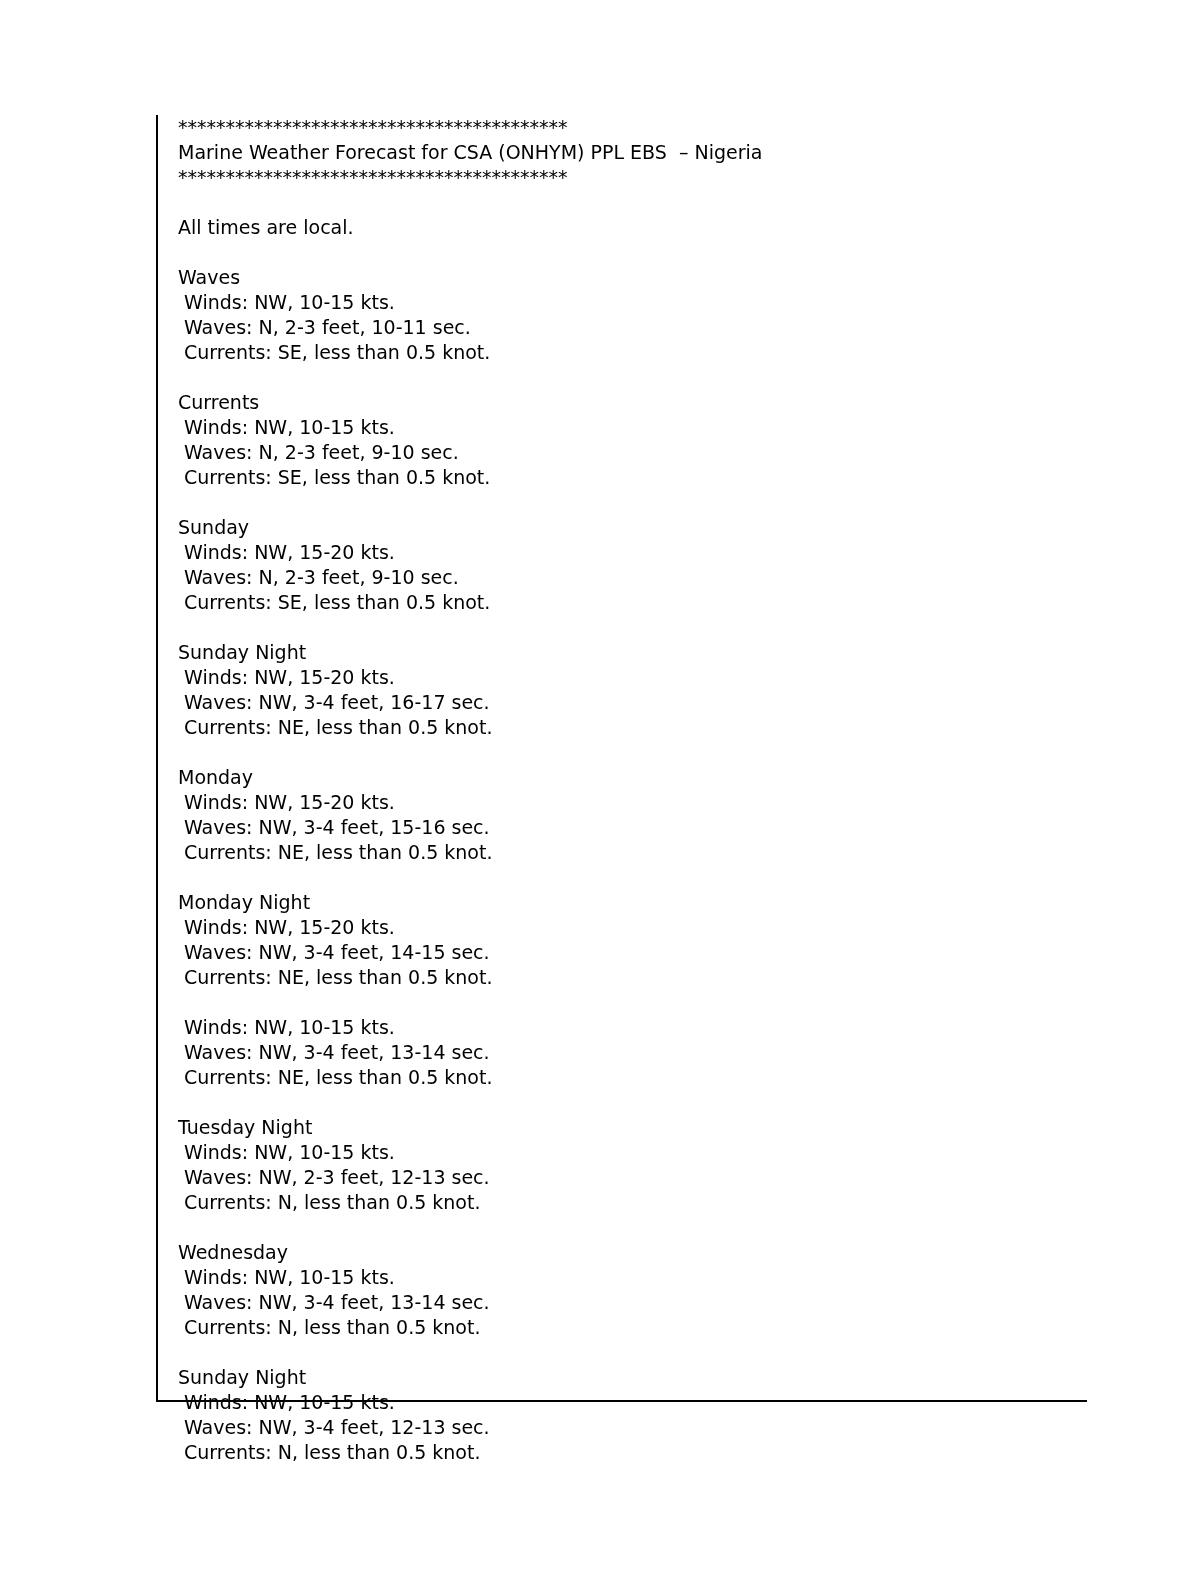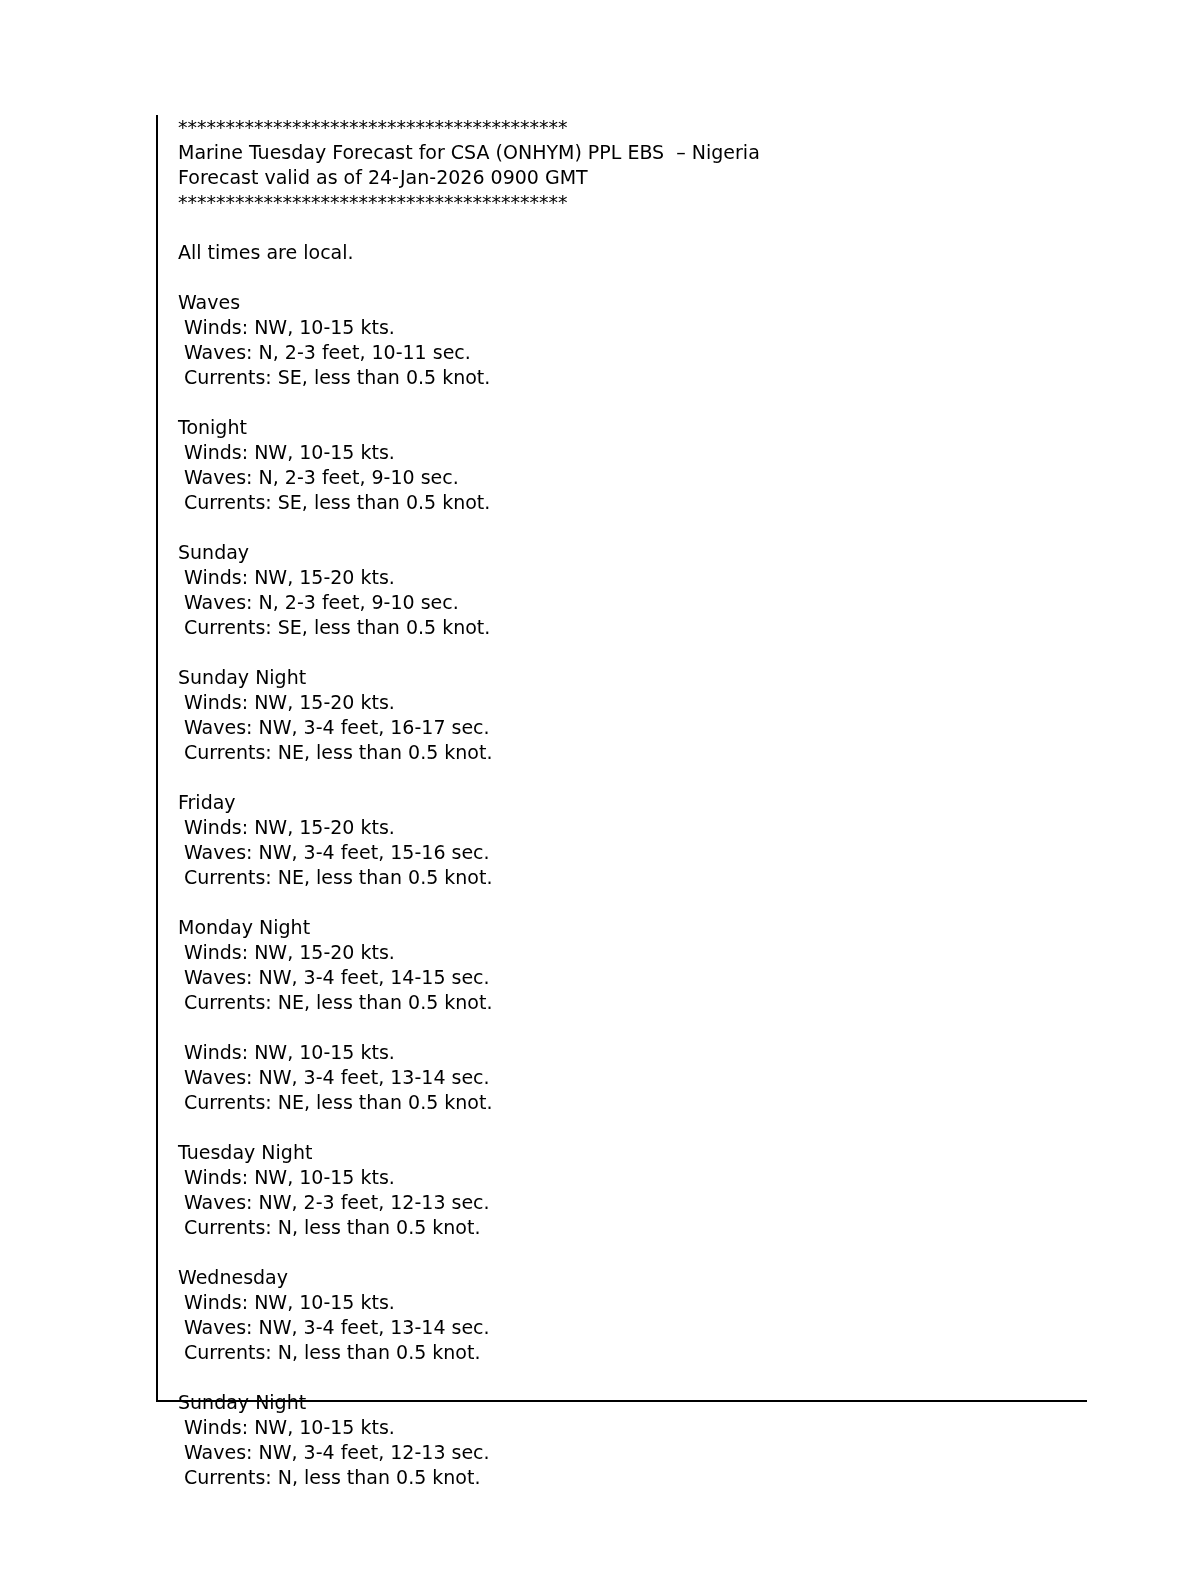--- a/index.html
+++ b/index.html
@@ -49,37 +49,36 @@
 </style>
 </head>
 <body>
 
 <div class="page-left-border"></div>
 <div class="page-bottom-border"></div>
 
 <div class="doc">
 
   <div class="line">*****************************************</div>
-  <div class="line">Marine Tuesday Forecast for CSA (ONHYM) PPL EBS  – Nigeria</div>
-  <div class="line">Forecast valid as of 24-Jan-2026 0900 GMT</div>
+  <div class="line">Marine Weather Forecast for CSA (ONHYM) PPL EBS  – Nigeria</div>
   <div class="line">*****************************************</div>
   <div class="line blank"></div>
   <div class="line">All times are local.</div>
   <div class="line blank"></div>
 
   <div>
     <div class="line">Waves</div>
     <div class="line"> Winds: NW, 10-15 kts.</div>
     <div class="line"> Waves: N, 2-3 feet, 10-11 sec.</div>
     <div class="line"> Currents: SE, less than 0.5 knot.</div>
     <div class="line blank"></div>
   </div>
 
   <div>
-    <div class="line">Tonight</div>
+    <div class="line">Currents</div>
     <div class="line"> Winds: NW, 10-15 kts.</div>
     <div class="line"> Waves: N, 2-3 feet, 9-10 sec.</div>
     <div class="line"> Currents: SE, less than 0.5 knot.</div>
     <div class="line blank"></div>
   </div>
 
   <div>
     <div class="line">Sunday</div>
     <div class="line"> Winds: NW, 15-20 kts.</div>
     <div class="line"> Waves: N, 2-3 feet, 9-10 sec.</div>
@@ -89,21 +88,21 @@
 
   <div>
     <div class="line">Sunday Night</div>
     <div class="line"> Winds: NW, 15-20 kts.</div>
     <div class="line"> Waves: NW, 3-4 feet, 16-17 sec.</div>
     <div class="line"> Currents: NE, less than 0.5 knot.</div>
     <div class="line blank"></div>
   </div>
 
   <div>
-    <div class="line">Friday</div>
+    <div class="line">Monday</div>
     <div class="line"> Winds: NW, 15-20 kts.</div>
     <div class="line"> Waves: NW, 3-4 feet, 15-16 sec.</div>
     <div class="line"> Currents: NE, less than 0.5 knot.</div>
     <div class="line blank"></div>
   </div>
 
   <div>
     <div class="line">Monday Night</div>
     <div class="line"> Winds: NW, 15-20 kts.</div>
     <div class="line"> Waves: NW, 3-4 feet, 14-15 sec.</div>

